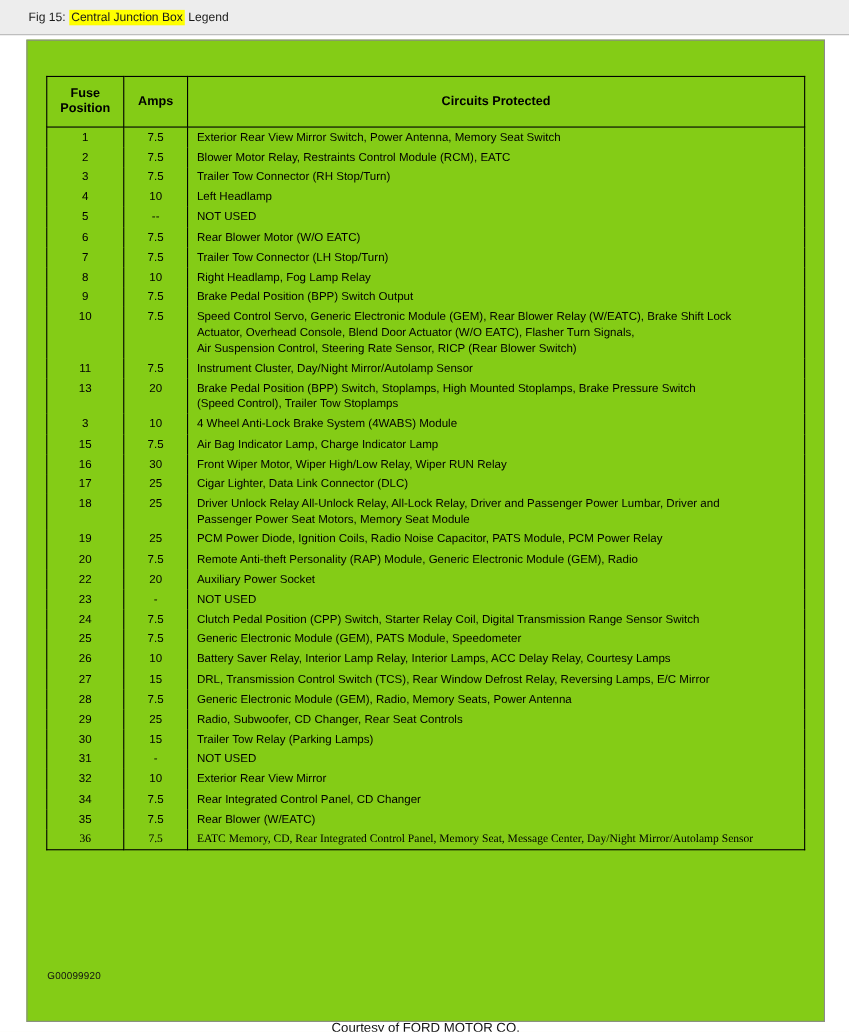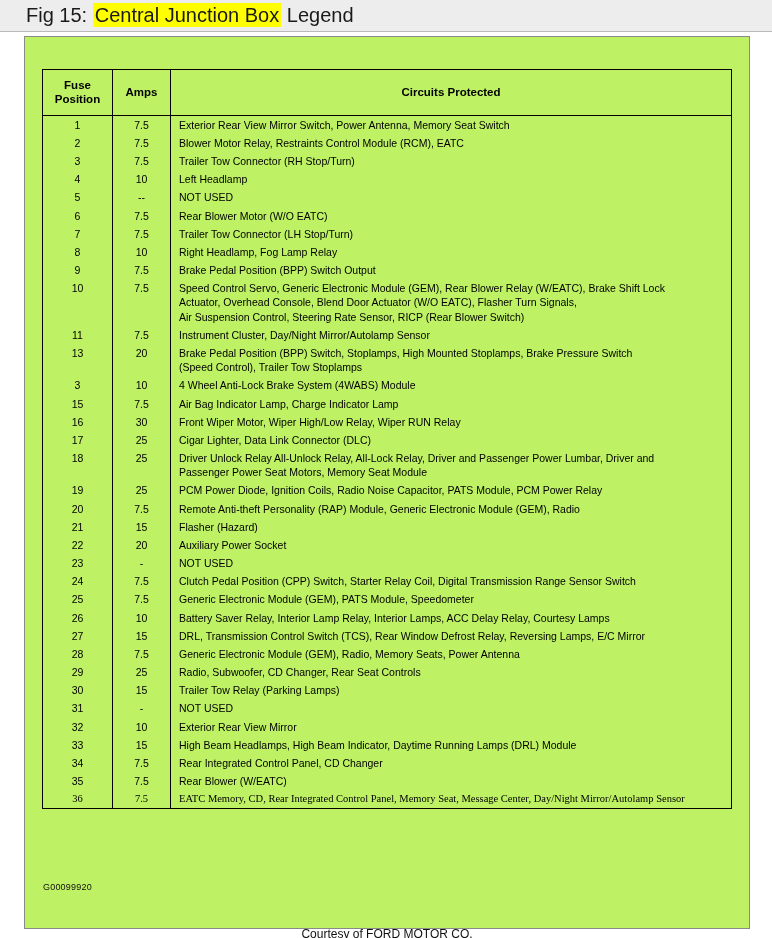--- a/index.html
+++ b/index.html
@@ -20,21 +20,21 @@
   .header-bar {
     height: 32px;
     background: #ededed;
     border-bottom: 1px solid #b9b9b9;
     display: flex;
     align-items: center;
     padding: 0 0 0 26px;
     box-sizing: border-box;
   }
   .header-title {
-    font-size: 20px;
+    font-size: 11px;
     color: #1a1a1a;
     white-space: nowrap;
   }
   .header-title .hl {
     background: #ffff00;
     padding: 1px 2px;
   }
 
   
   .page-wrap {
@@ -45,21 +45,21 @@
     height: 905px;
     background: #ffffff;
     box-sizing: border-box;
   }
   .doc {
     position: absolute;
     top: 3px;
     left: 24px;
     width: 726px;
     height: 893px;
-    background: #bef264;
+    background: #84cc16;
     border: 1px solid #8a8a8a;
     box-sizing: border-box;
   }
 
   
   .table-area {
     position: absolute;
     top: 32px;
     left: 17px;
     width: 690px;
@@ -285,27 +285,20 @@
               </td>
             </tr>
             <tr>
               <td class="pos">20</td>
               <td class="amp">7.5</td>
               <td class="circ">
                 <span class="circ-line">Remote Anti-theft Personality (RAP) Module, Generic Electronic Module (GEM), Radio</span>
               </td>
             </tr>
             <tr>
-              <td class="pos">21</td>
-              <td class="amp">15</td>
-              <td class="circ">
-                <span class="circ-line">Flasher (Hazard)</span>
-              </td>
-            </tr>
-            <tr>
               <td class="pos">22</td>
               <td class="amp">20</td>
               <td class="circ">
                 <span class="circ-line">Auxiliary Power Socket</span>
               </td>
             </tr>
             <tr>
               <td class="pos">23</td>
               <td class="amp">-</td>
               <td class="circ">
@@ -366,27 +359,20 @@
               <td class="amp">-</td>
               <td class="circ">
                 <span class="circ-line">NOT USED</span>
               </td>
             </tr>
             <tr>
               <td class="pos">32</td>
               <td class="amp">10</td>
               <td class="circ">
                 <span class="circ-line">Exterior Rear View Mirror</span>
-              </td>
-            </tr>
-            <tr>
-              <td class="pos">33</td>
-              <td class="amp">15</td>
-              <td class="circ">
-                <span class="circ-line">High Beam Headlamps, High Beam Indicator, Daytime Running Lamps (DRL) Module</span>
               </td>
             </tr>
             <tr>
               <td class="pos">34</td>
               <td class="amp">7.5</td>
               <td class="circ">
                 <span class="circ-line">Rear Integrated  Control Panel, CD Changer</span>
               </td>
             </tr>
             <tr>

